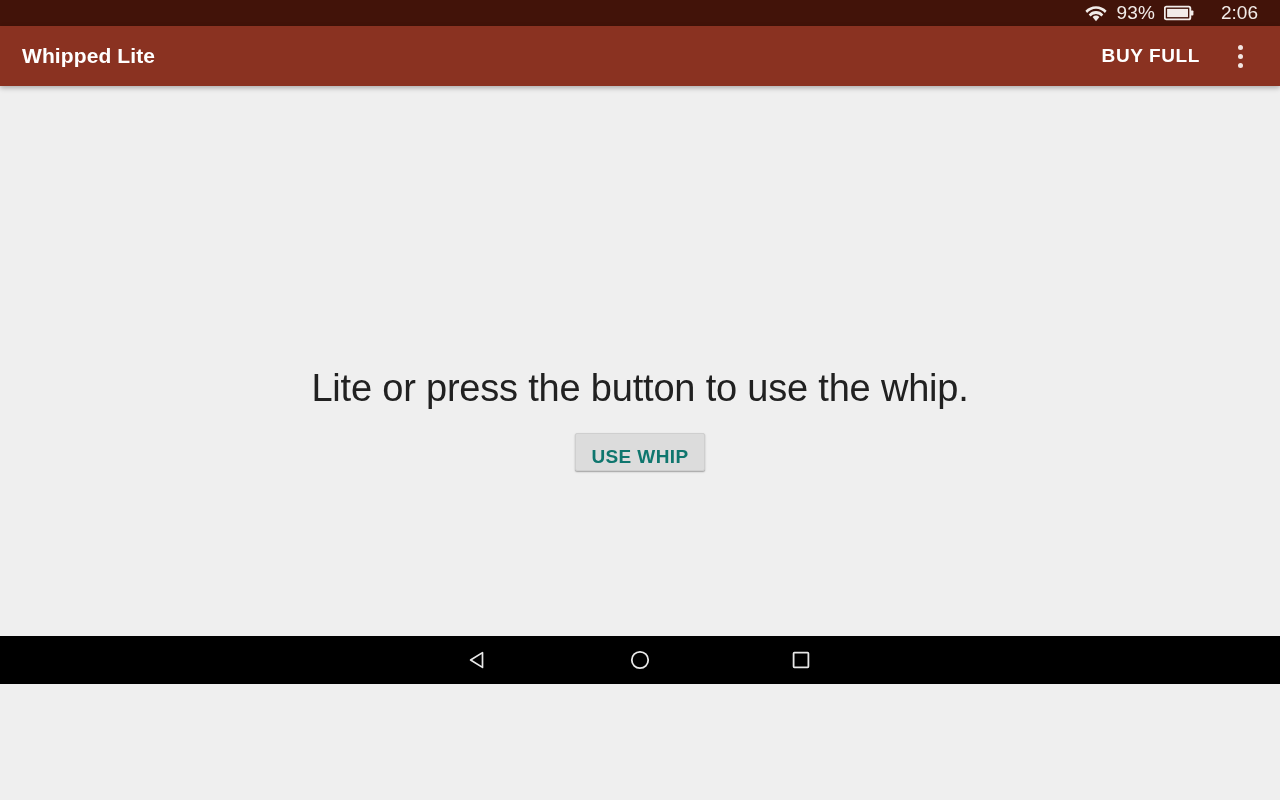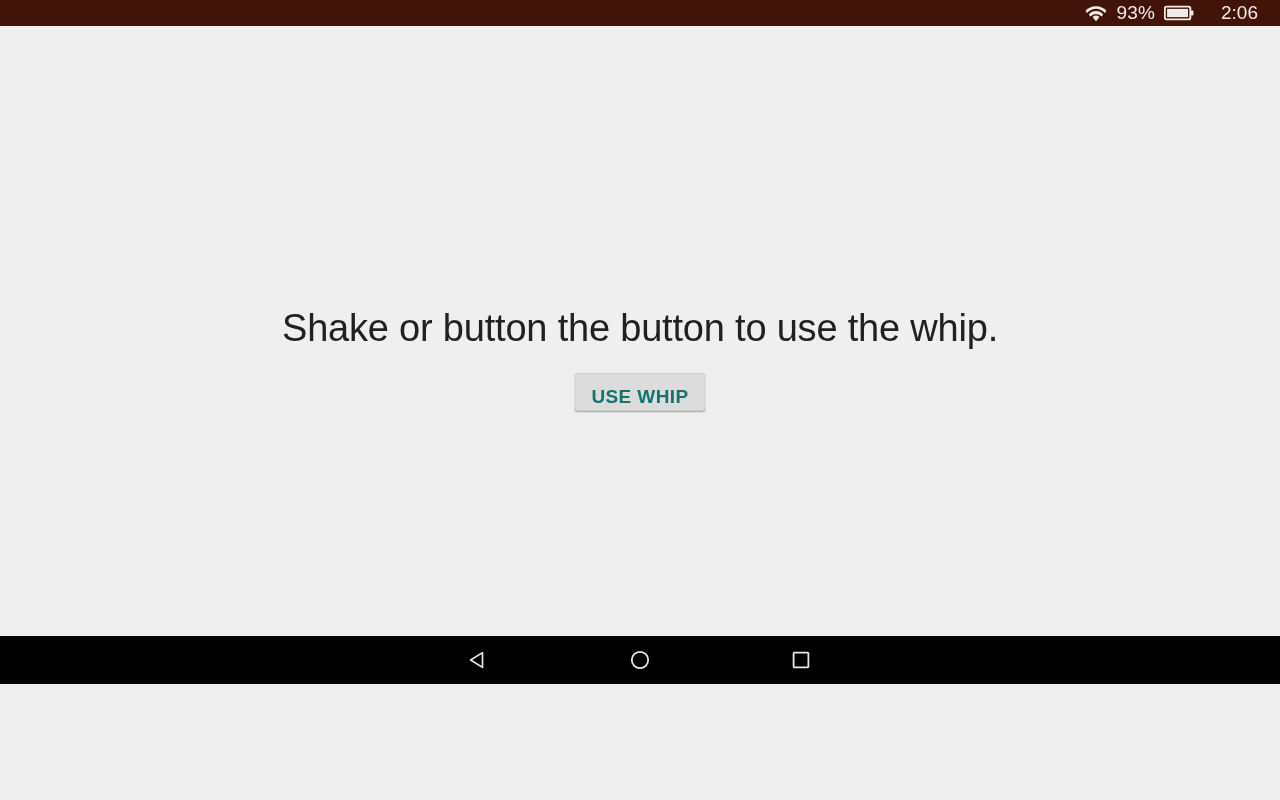--- a/index.html
+++ b/index.html
@@ -205,24 +205,37 @@
           <rect x="0.8" y="1.6" width="25.5" height="12.8" rx="1.6" ry="1.6" fill="none" stroke="#f2ece9" stroke-width="1.9"></rect>
           <rect x="26.8" y="5.4" width="2.6" height="5.2" rx="0.8" ry="0.8" fill="#f2ece9"></rect>
           <rect x="3.1" y="3.9" width="20.9" height="8.2" fill="#f2ece9"></rect>
         </svg>
       </span>
 
       <span id="clock">2:06</span>
     </div>
   </div>
 
+  <div id="app-bar">
+    <span id="app-title">Whipped Lite</span>
+
+    <div id="app-bar-actions">
+      <button id="buy-full-button">BUY FULL</button>
+
+      <button id="overflow-menu-button">
+        <span class="dot"></span>
+        <span class="dot"></span>
+        <span class="dot"></span>
+      </button>
+    </div>
+  </div>
 
   <div id="content">
     <div id="content-inner">
-      <div id="instruction-text">Shake or button the button to use the whip.</div>
+      <div id="instruction-text">Lite or press the button to use the whip.</div>
       <button id="use-whip-button">USE WHIP</button>
     </div>
   </div>
 
   <div id="nav-bar">
 
     <button class="nav-btn" id="nav-back">
       <svg width="24" height="24" viewBox="0 0 24 24" aria-hidden="true">
         <path d="M16.5 4.6 L16.5 19.4 L4.6 12 Z" fill="none" stroke="#e8e8e8" stroke-width="1.7" stroke-linejoin="round"></path>
       </svg>

